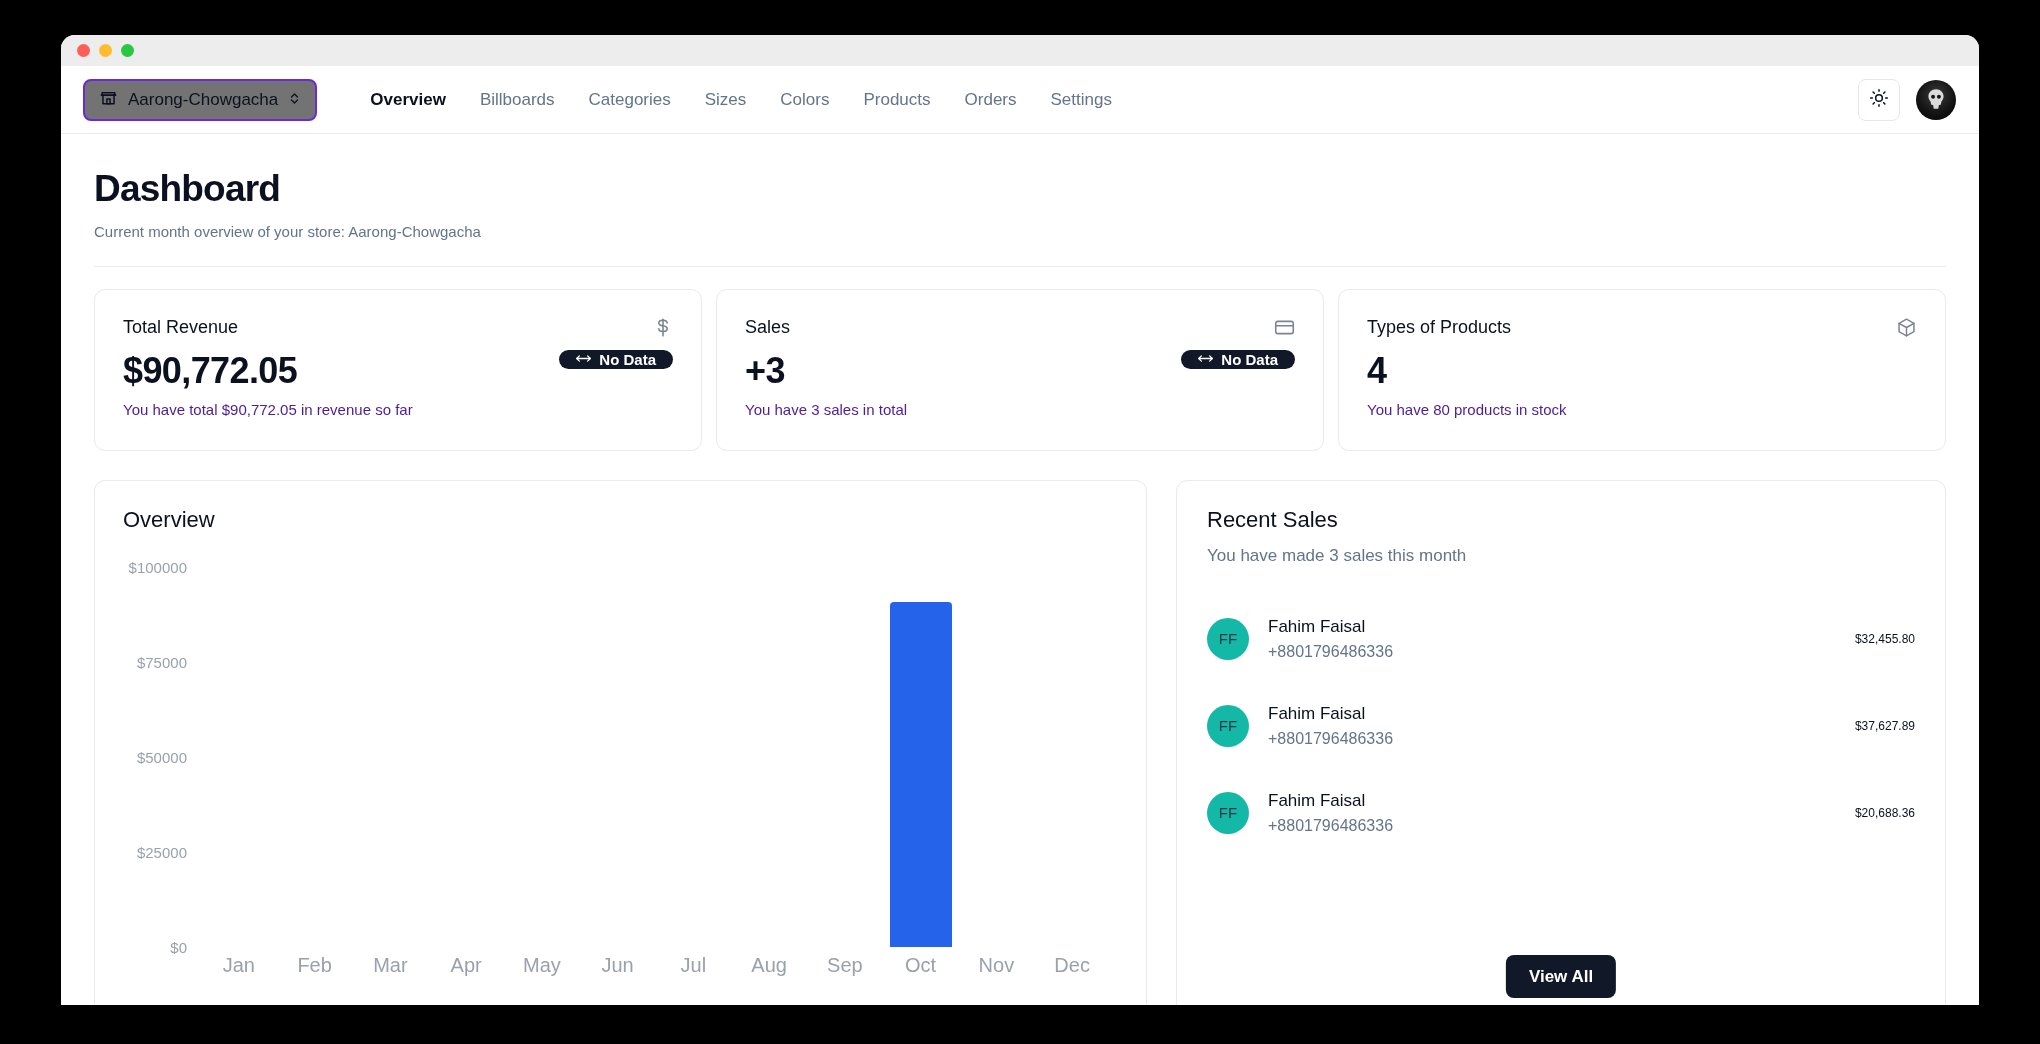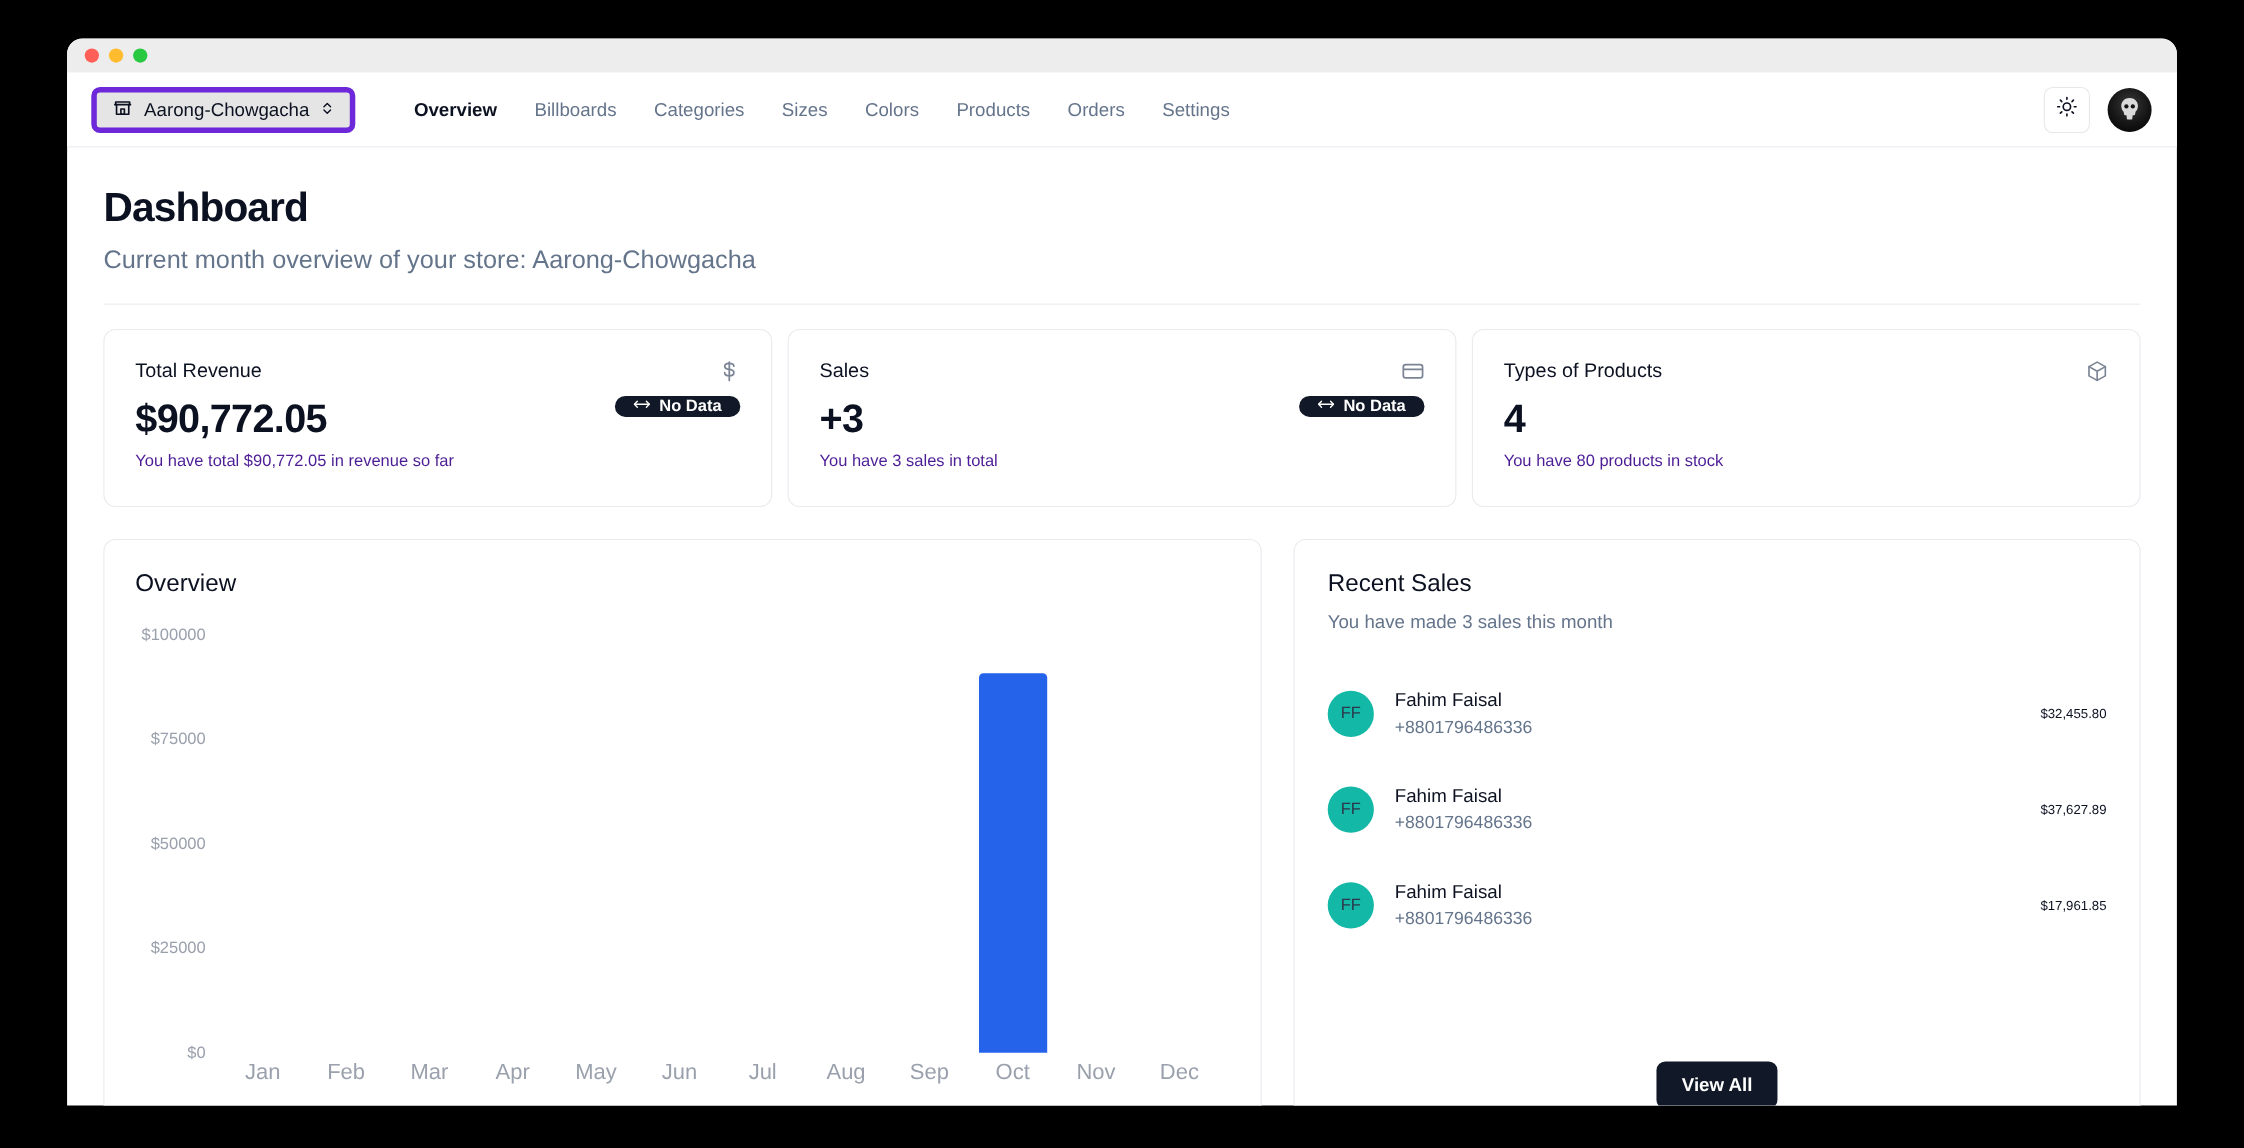--- a/index.html
+++ b/index.html
@@ -35,27 +35,27 @@
   .navbar {
     height: 68px;
     border-bottom: 1px solid #e9ebef;
     display: flex;
     align-items: center;
     padding: 0 23px 0 22px;
     background: #fff;
   }
   .store-switcher {
     display: flex; align-items: center; gap: 10px;
-    border: 5px solid #6d28d9;
+    border: 2px solid #6d28d9;
     border-radius: 8px;
     height: 42px;
     padding: 0 14px;
     font-size: 17px;
     color: #0b1120;
-    background: #e5e5e5;
+    background: #737373;
     cursor: pointer;
   }
   .store-switcher .chev { color: #0b1120; font-size: 14px; line-height: 1; }
   .nav-links {
     display: flex; align-items: center;
     gap: 0;
     margin-left: 36px;
   }
   .nav-link {
     font-size: 17px;
@@ -87,21 +87,21 @@
   .page {
     padding: 34px 33px 0 33px;
   }
   .page-title {
     font-size: 37px;
     font-weight: 700;
     color: #0b1120;
     letter-spacing: -0.8px;
   }
   .page-sub {
-    font-size: 23px;
+    font-size: 15px;
     color: #64748b;
     margin-top: 13px;
   }
   .divider {
     height: 1px; background: #e9ebef;
     margin: 26px 0 22px 0;
   }
 
   
   .stats-row {
@@ -460,21 +460,21 @@
                 <div class="sale-phone">+8801796486336</div>
               </div>
               <div class="sale-amount">$37,627.89</div>
             </div>
             <div class="sale-row">
               <div class="sale-avatar">FF</div>
               <div class="sale-meta">
                 <div class="sale-name">Fahim Faisal</div>
                 <div class="sale-phone">+8801796486336</div>
               </div>
-              <div class="sale-amount">$17,961.85</div>
+              <div class="sale-amount">$20,688.36</div>
             </div>
           </div>
         <button class="view-all">View All</button>
       </div>
 
     </div>
   </div>
 </div>
 
 </body></html>

